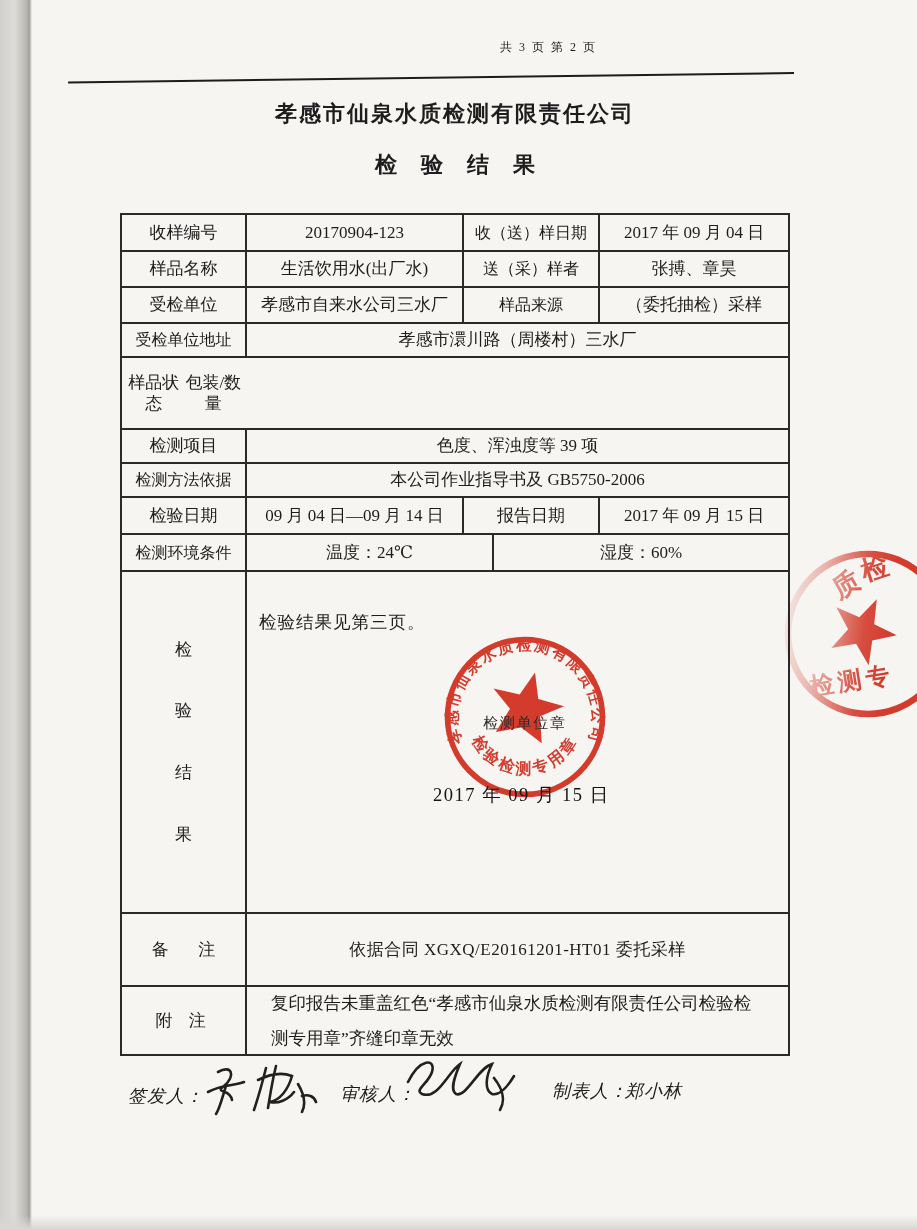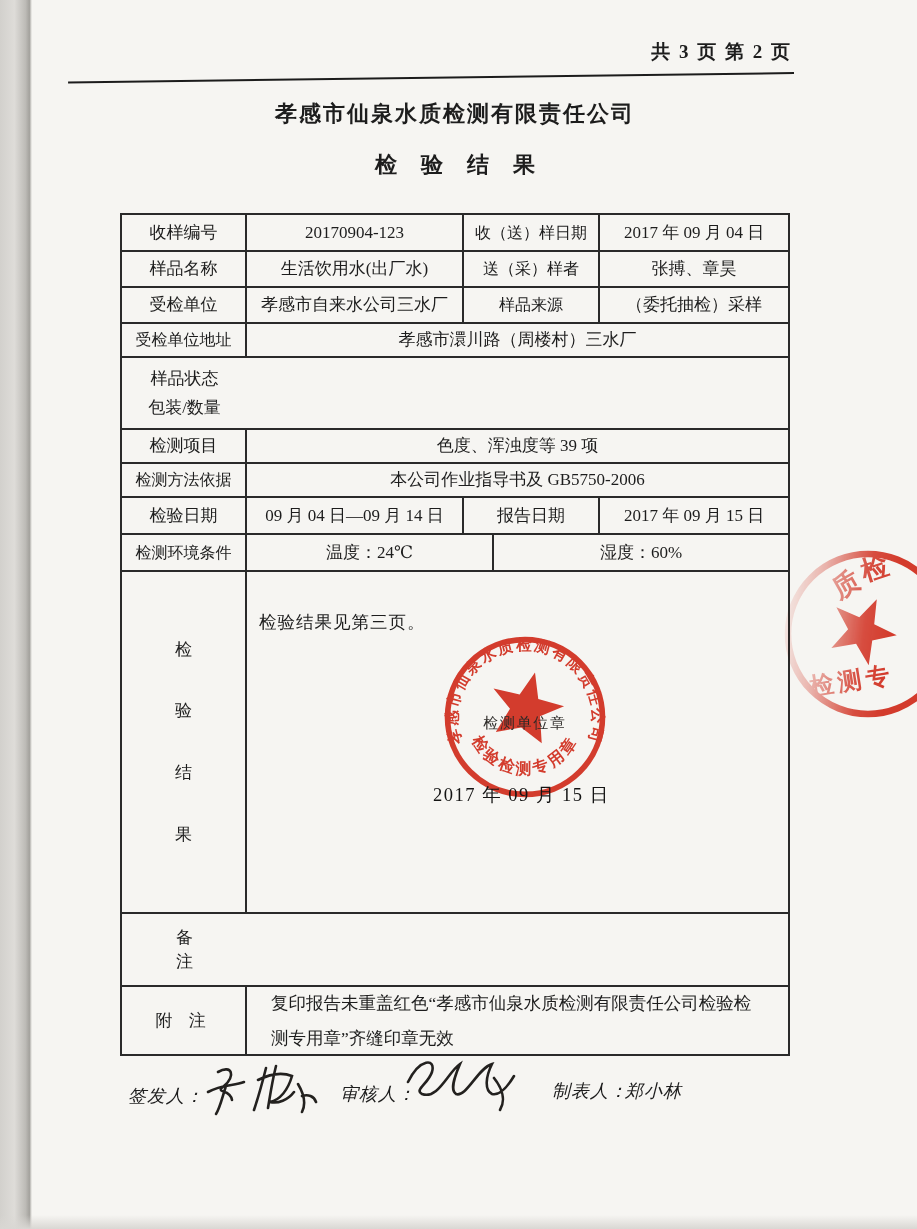--- a/index.html
+++ b/index.html
@@ -12,22 +12,22 @@
   .scan-strip {
     position:absolute; left:0; top:0; width:32px; height:1229px;
     background:linear-gradient(to right,#c9c7c3 0%,#d8d6d2 45%,#aeaca7 80%,#8f8d88 92%,#f6f5f2 100%);
     opacity:.8;
   }
   .scan-bottom {
     position:absolute; left:0; bottom:0; width:917px; height:14px;
     background:linear-gradient(to top,#d9d7d3,rgba(246,245,242,0));
   }
   .page-indicator {
-    position:absolute; top:39px; left:500px; width:292px; text-align:right;
-    font-size:19px; font-weight:bold; letter-spacing:2px;
+    position:absolute; top:39px; left:500px; width:292px; text-align:left;
+    font-size:12px; font-weight:normal; letter-spacing:2px;
   }
   .header-rule {
     position:absolute; left:68px; top:72px; width:726px; height:2px;
     background:#1c1c1c; transform:rotate(-0.75deg); transform-origin:right center;
   }
   .company-title {
     position:absolute; left:120px; top:99px; width:670px; text-align:center;
     font-size:22px; font-weight:bold; letter-spacing:2px;
   }
   .doc-title {
@@ -42,21 +42,21 @@
   .tr:last-child { border-bottom:none; }
   .td {
     border-right:2px solid #2a2a2a; display:flex; align-items:center;
     justify-content:center; text-align:center; font-size:17px; padding:1px 3px;
     line-height:1.25;
   }
   .td:last-child { border-right:none; }
   .w1 { flex:0 0 125px; } .w2 { flex:0 0 217px; } .w3 { flex:0 0 136px; }
   .w2b { flex:0 0 247px; }
   .grow { flex:1 1 auto; }
-  .col { flex-direction:column; justify-content:space-evenly; }
+  .col { flex-direction:row; justify-content:space-evenly; }
   .vert-label { flex-direction:column; justify-content:space-evenly; padding:26px 0; }
   .result-cell { position:relative; display:block; text-align:left; }
   .result-note { position:absolute; left:12px; top:40px; font-size:17.5px; letter-spacing:1px; }
   .stamp-svg { position:absolute; left:190px; top:57px; mix-blend-mode:multiply; opacity:.94; }
   .stamp-date { position:absolute; left:186px; top:212px; font-size:18.5px; letter-spacing:1.5px; color:#141414; }
   .remark-text { letter-spacing:.5px; }
   .appendix-cell { justify-content:flex-start; text-align:left; padding:6px 24px; line-height:2.0; font-size:17.5px; }
   .footer-label { position:absolute; font-size:18px; letter-spacing:1px;font-style:italic; }
   .sig { position:absolute; }
   .sig path { fill:none; stroke:#23211f; stroke-width:2.6; stroke-linecap:round; }
@@ -170,20 +170,21 @@
 
         <div class="stamp-date">2017 年 09 月 15 日</div>
       </div>
     </div>
 
     <div class="tr" style="height:73px">
       <div class="td w1 col" style="padding:10px 0">
         <span>备</span>
         <span>注</span>
       </div>
+      <div class="td grow remark-text">依据合同 XGXQ/E20161201-HT01 委托采样</div>
     </div>
 
     <div class="tr" style="height:67px">
       <div class="td w1" style="letter-spacing:6px">附 注</div>
       <div class="td grow appendix-cell">复印报告未重盖红色“孝感市仙泉水质检测有限责任公司检验检测专用章”齐缝印章无效</div>
     </div>
 
   </div>
 
   <div class="footer-label" style="left:128px; top:1084px">签发人：</div>

